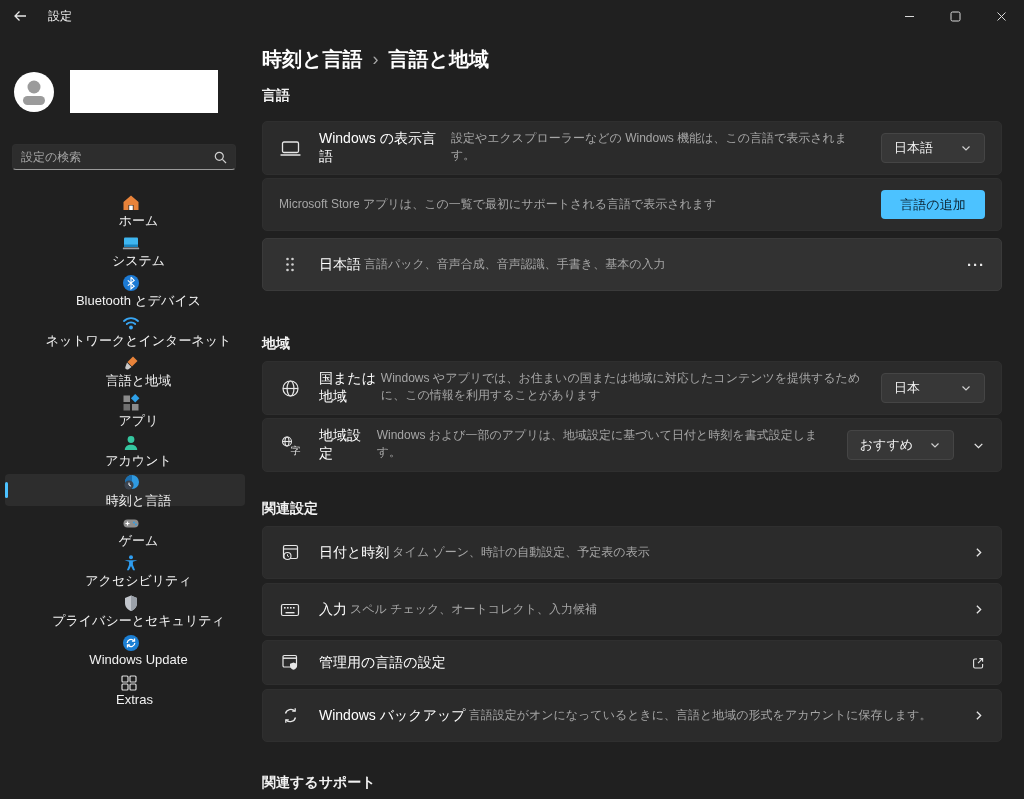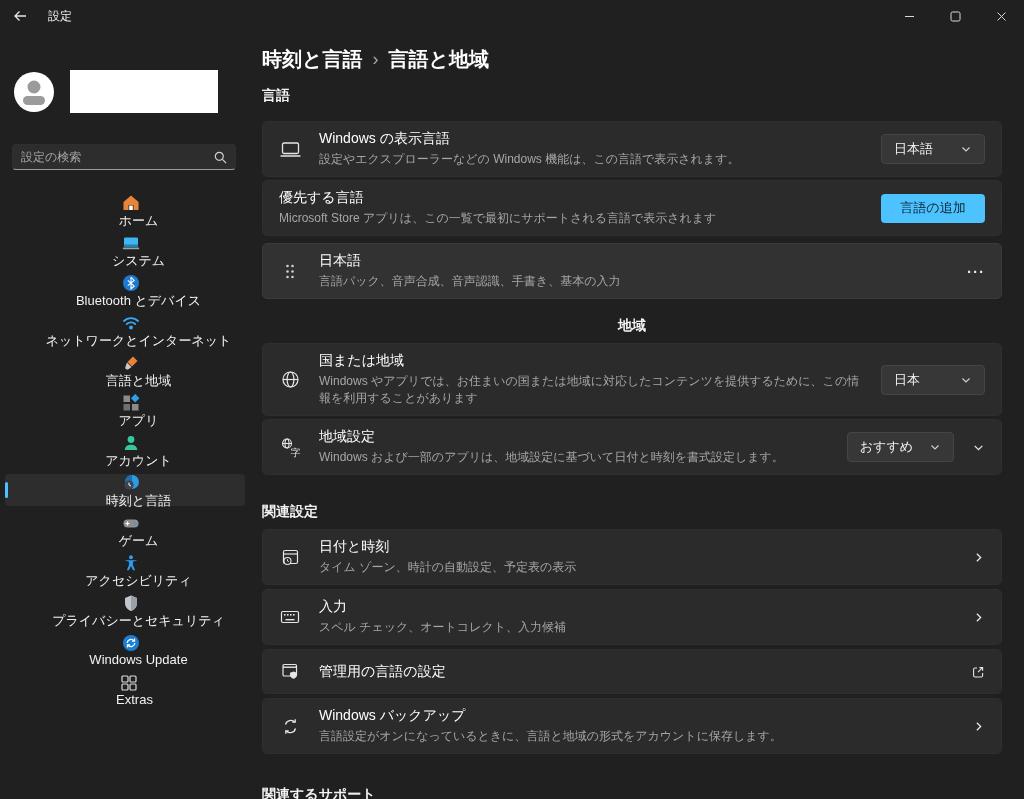--- a/index.html
+++ b/index.html
@@ -43,34 +43,34 @@
   }
   .nav-item.extras { padding-left:7px; }
   .nav-item.extras .nav-label { margin-left:12px; }
 
   
   .content { position:absolute; top:32px; left:250px; width:774px; bottom:0; padding:0 22px 0 12px; }
   .breadcrumb { margin-top:14px; display:flex; align-items:center; font-size:20px; font-weight:700; }
   .breadcrumb .sep { margin:0 10px; color:#a8a8a8; font-weight:400; font-size:18px; }
   .section-label { font-size:14px; font-weight:700; color:#f2f2f2; }
   .lbl-lang { margin-top:14px; margin-bottom:16px; }
-  .lbl-region { margin-top:18px; margin-bottom:8px;text-align:center; }
+  .lbl-region { margin-top:44px; margin-bottom:8px; }
   .lbl-related { margin-top:28px; margin-bottom:8px; }
   .lbl-support { margin-top:32px; margin-bottom:6px; }
 
   .card {
     background:#2b2b2b; border:1px solid #2f2f2f; border-radius:5px;
     min-height:53px; display:flex; align-items:center;
     padding:8px 16px; margin-bottom:3px;
   }
   .card.jp { background:#323232; border-color:#3a3a3a; margin-top:7px; }
   .card.single { min-height:45px; }
   .card.gap4 { margin-bottom:4px; }
   .row-icon { width:22px; height:22px; display:flex; align-items:center; justify-content:center; margin-right:18px; flex-shrink:0; }
-  .row-text { display:flex; flex-direction:column; gap:3px; flex:1; min-width:0; }
+  .row-text { display:flex; flex-direction:row; gap:3px; flex:1; min-width:0; }
   .row-title { font-size:14px; color:#ffffff; }
   .row-desc { font-size:12px; color:#a6a6a6; }
   .row-right { display:flex; align-items:center; gap:18px; margin-left:16px; flex-shrink:0; }
 
   .dropdown {
     background:#373737; border:1px solid #454545; border-radius:4px;
     height:30px; min-width:104px; padding:0 12px; display:flex; align-items:center;
     justify-content:space-between; gap:16px; cursor:pointer;
   }
   .dropdown .dd-value { font-size:13px; color:#f2f2f2; }
@@ -292,21 +292,20 @@
         <span class="dd-value">日本語</span>
         <svg width="12" height="12" viewBox="0 0 12 12">
             <path d="M2.5 4.5 6 8l3.5-3.5" fill="none" stroke="#cfcfcf" stroke-width="1.2"></path>
           </svg>
       </div>
     </div>
   </div>
 
   <div class="card">
     <div class="row-text">
-      <div class="row-title">優先する言語</div>
       <div class="row-desc">Microsoft Store アプリは、この一覧で最初にサポートされる言語で表示されます</div>
     </div>
     <div class="row-right">
       <button class="accent-btn">言語の追加</button>
     </div>
   </div>
 
   <div class="card jp">
     <span class="row-icon">
       <svg width="10" height="17" viewBox="0 0 10 17">

